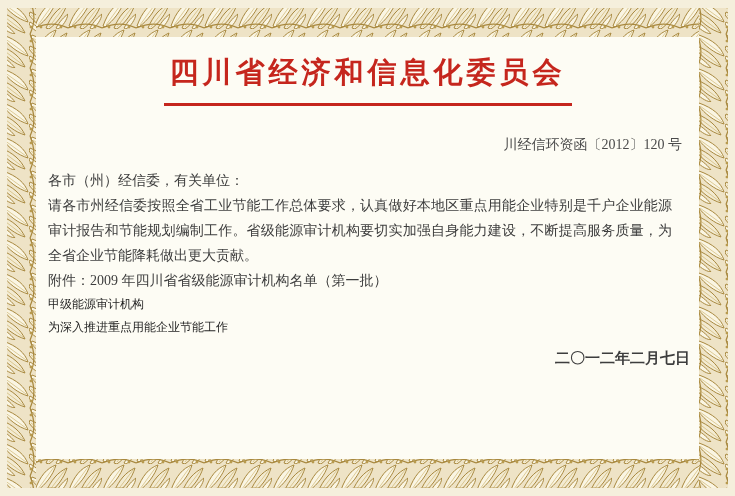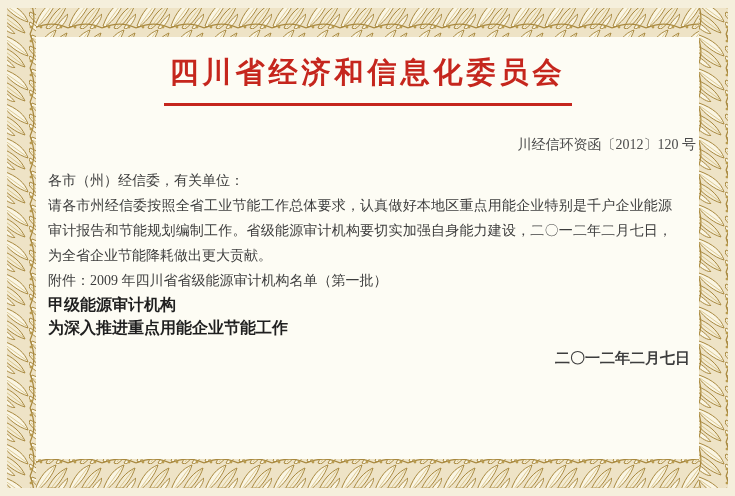--- a/index.html
+++ b/index.html
@@ -23,36 +23,36 @@
     font-weight:bold;
     letter-spacing:4px;
     color:#c5261d;
   }
   .title-rule{
     width:408px;height:3px;
     margin:10px auto 0 auto;
     background:#c5261d;
   }
   .doc-number{
-    margin:30px 3px 0 0;
+    margin:30px 17px 0 0;
     text-align:right;
     font-size:14px;
     color:#4a4a4a;
   }
   .body-text{
     margin:14px 27px 0 12px;
     font-size:14px;
     line-height:25px;
     text-align:justify;
     color:#3d3d3d;
   }
   .body-text p{margin:0;}
   .bold-line{
-    font-weight:bold;
-    font-size:16px;
+    font-weight:normal;
+    font-size:12px;
     line-height:23px;
     color:#1f1f1f;
   }
   .issue-date{
     margin:10px 9px 0 0;
     text-align:right;
     font-size:15px;
     color:#3d3d3d;
     font-weight:bold;
   }
@@ -92,21 +92,21 @@
   <div class="content">
 
     <h1 class="title">四川省经济和信息化委员会</h1>
 
     <div class="title-rule"></div>
 
     <div class="doc-number">川经信环资函〔2012〕120 号</div>
 
     <div class="body-text">
       <p>各市（州）经信委，有关单位：</p>
-      <p>请各市州经信委按照全省工业节能工作总体要求，认真做好本地区重点用能企业特别是千户企业能源审计报告和节能规划编制工作。省级能源审计机构要切实加强自身能力建设，二〇一二年二月七日，为全省企业节能降耗做出更大贡献。</p>
+      <p>请各市州经信委按照全省工业节能工作总体要求，认真做好本地区重点用能企业特别是千户企业能源审计报告和节能规划编制工作。省级能源审计机构要切实加强自身能力建设，不断提高服务质量，为全省企业节能降耗做出更大贡献。</p>
       <p>附件：2009 年四川省省级能源审计机构名单（第一批）</p>
       <p class="bold-line">甲级能源审计机构</p>
       <p class="bold-line">为深入推进重点用能企业节能工作</p>
     </div>
 
     <div class="issue-date">二〇一二年二月七日</div>
 
   </div>
 </div>
 

